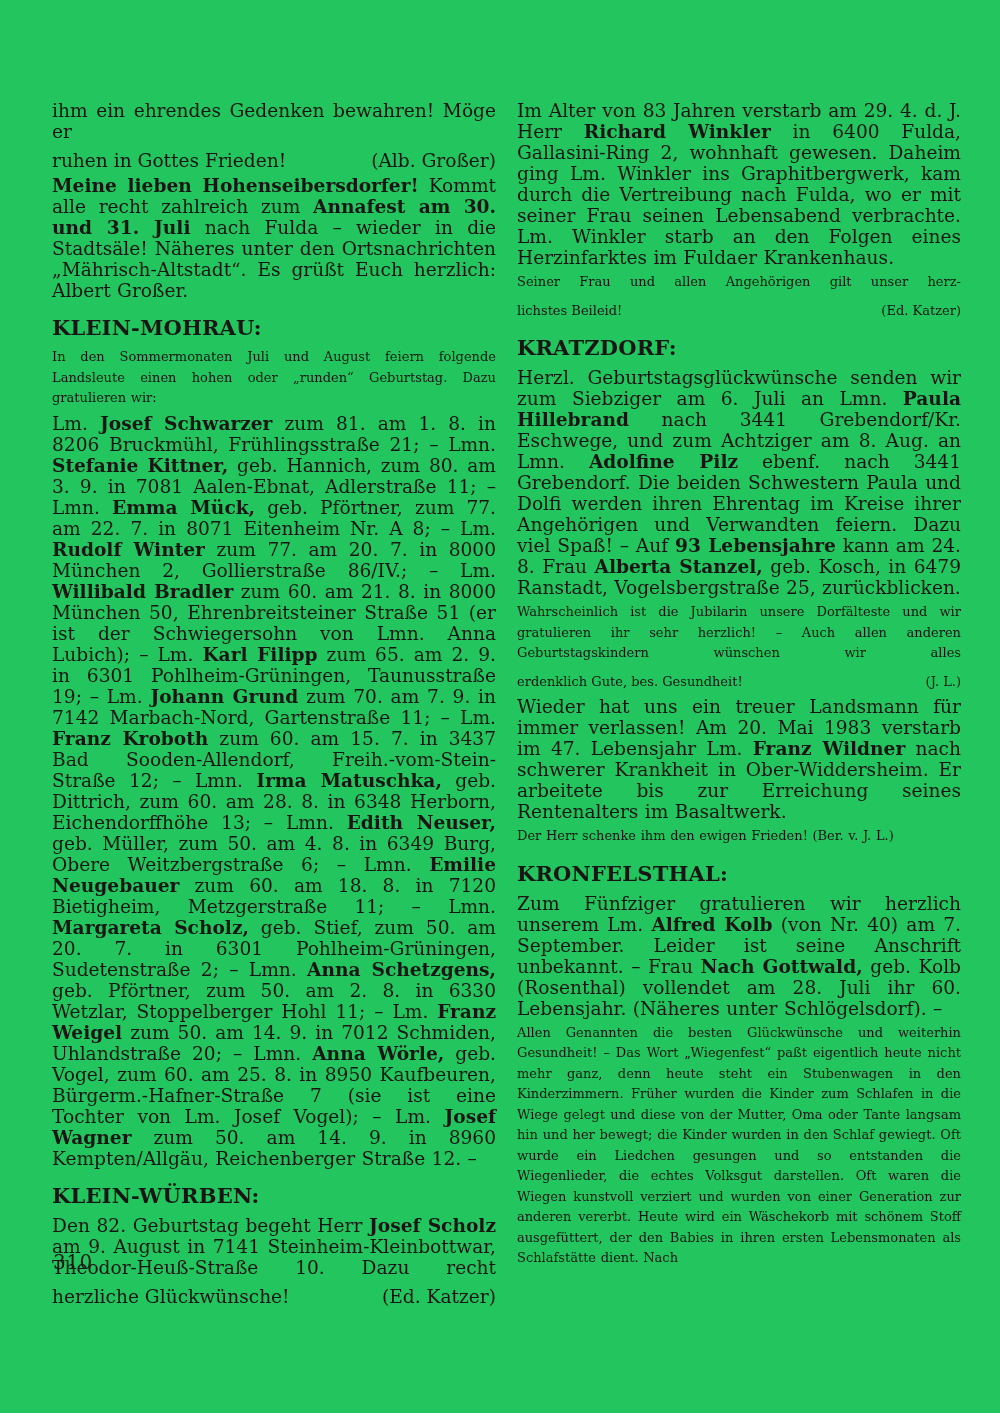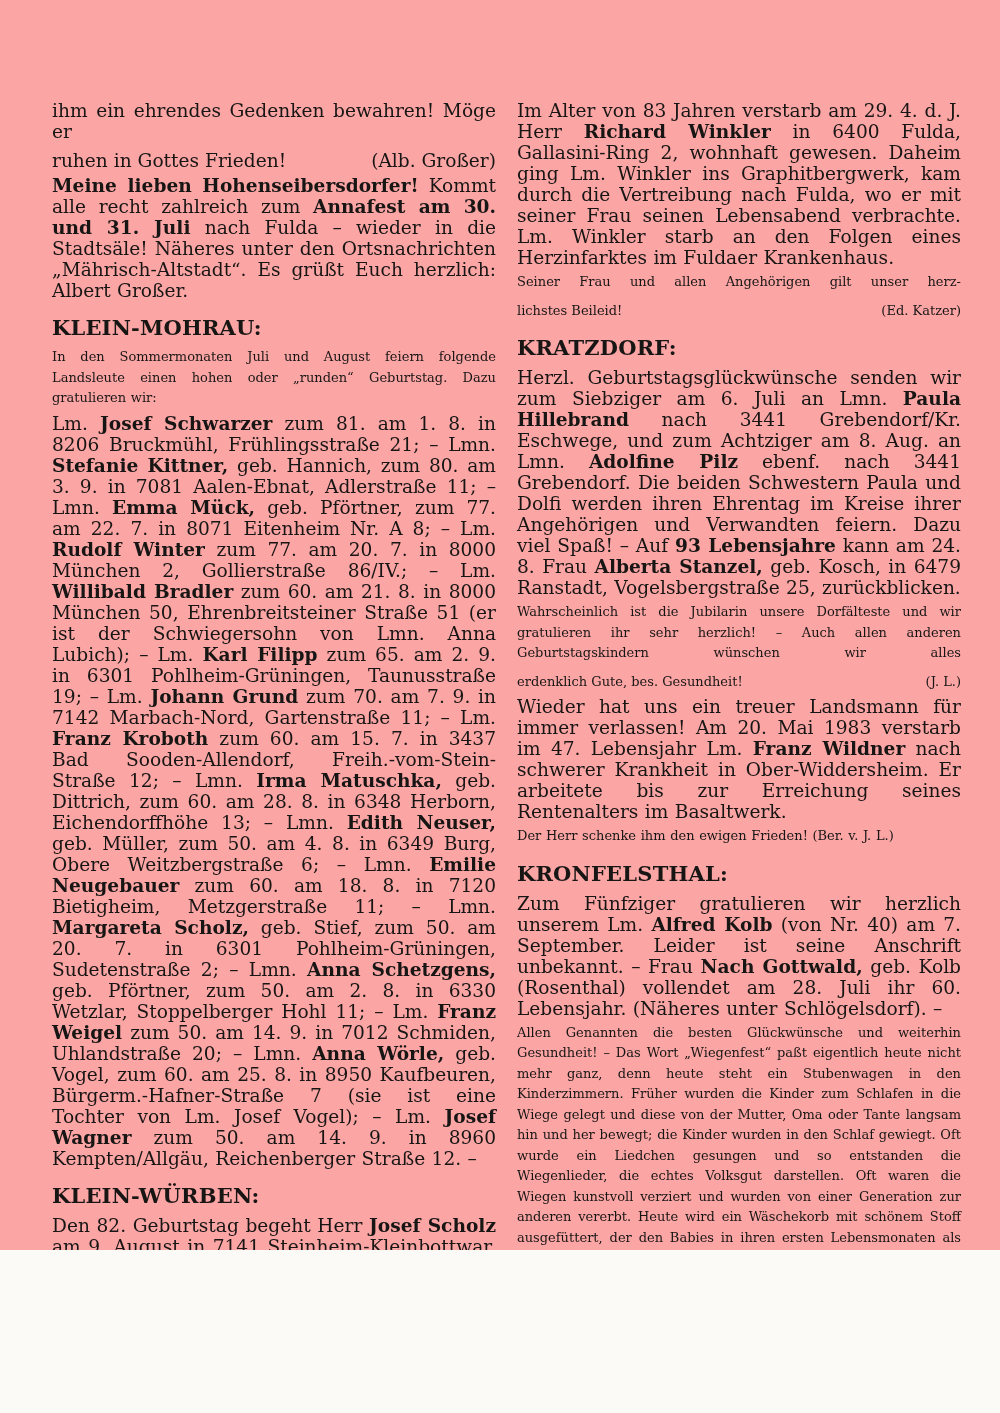--- a/index.html
+++ b/index.html
@@ -4,22 +4,22 @@
 <style>
   html,body{margin:0;padding:0;}
   body{
     width:1000px;height:1413px;
     background:#fbfaf7;
     color:#171614;
     font-family:"DejaVu Serif","Liberation Serif",serif;
     -webkit-font-smoothing:antialiased;
   }
   .page{
-    position:relative;width:1000px;height:1250px;overflow:hidden;
-    background:#fca5a5;
+    position:relative;width:1000px;height:1413px;overflow:hidden;
+    background:#22c55e;
   }
   .columns{
     position:absolute;left:52px;top:100px;
     display:flex;gap:21px;
   }
   .col{width:444px;}
   .block{margin:0 0 4px 0;}
   .heading{
     font-size:21px;font-weight:700;letter-spacing:.2px;
     margin:14px 0 7px 0;

